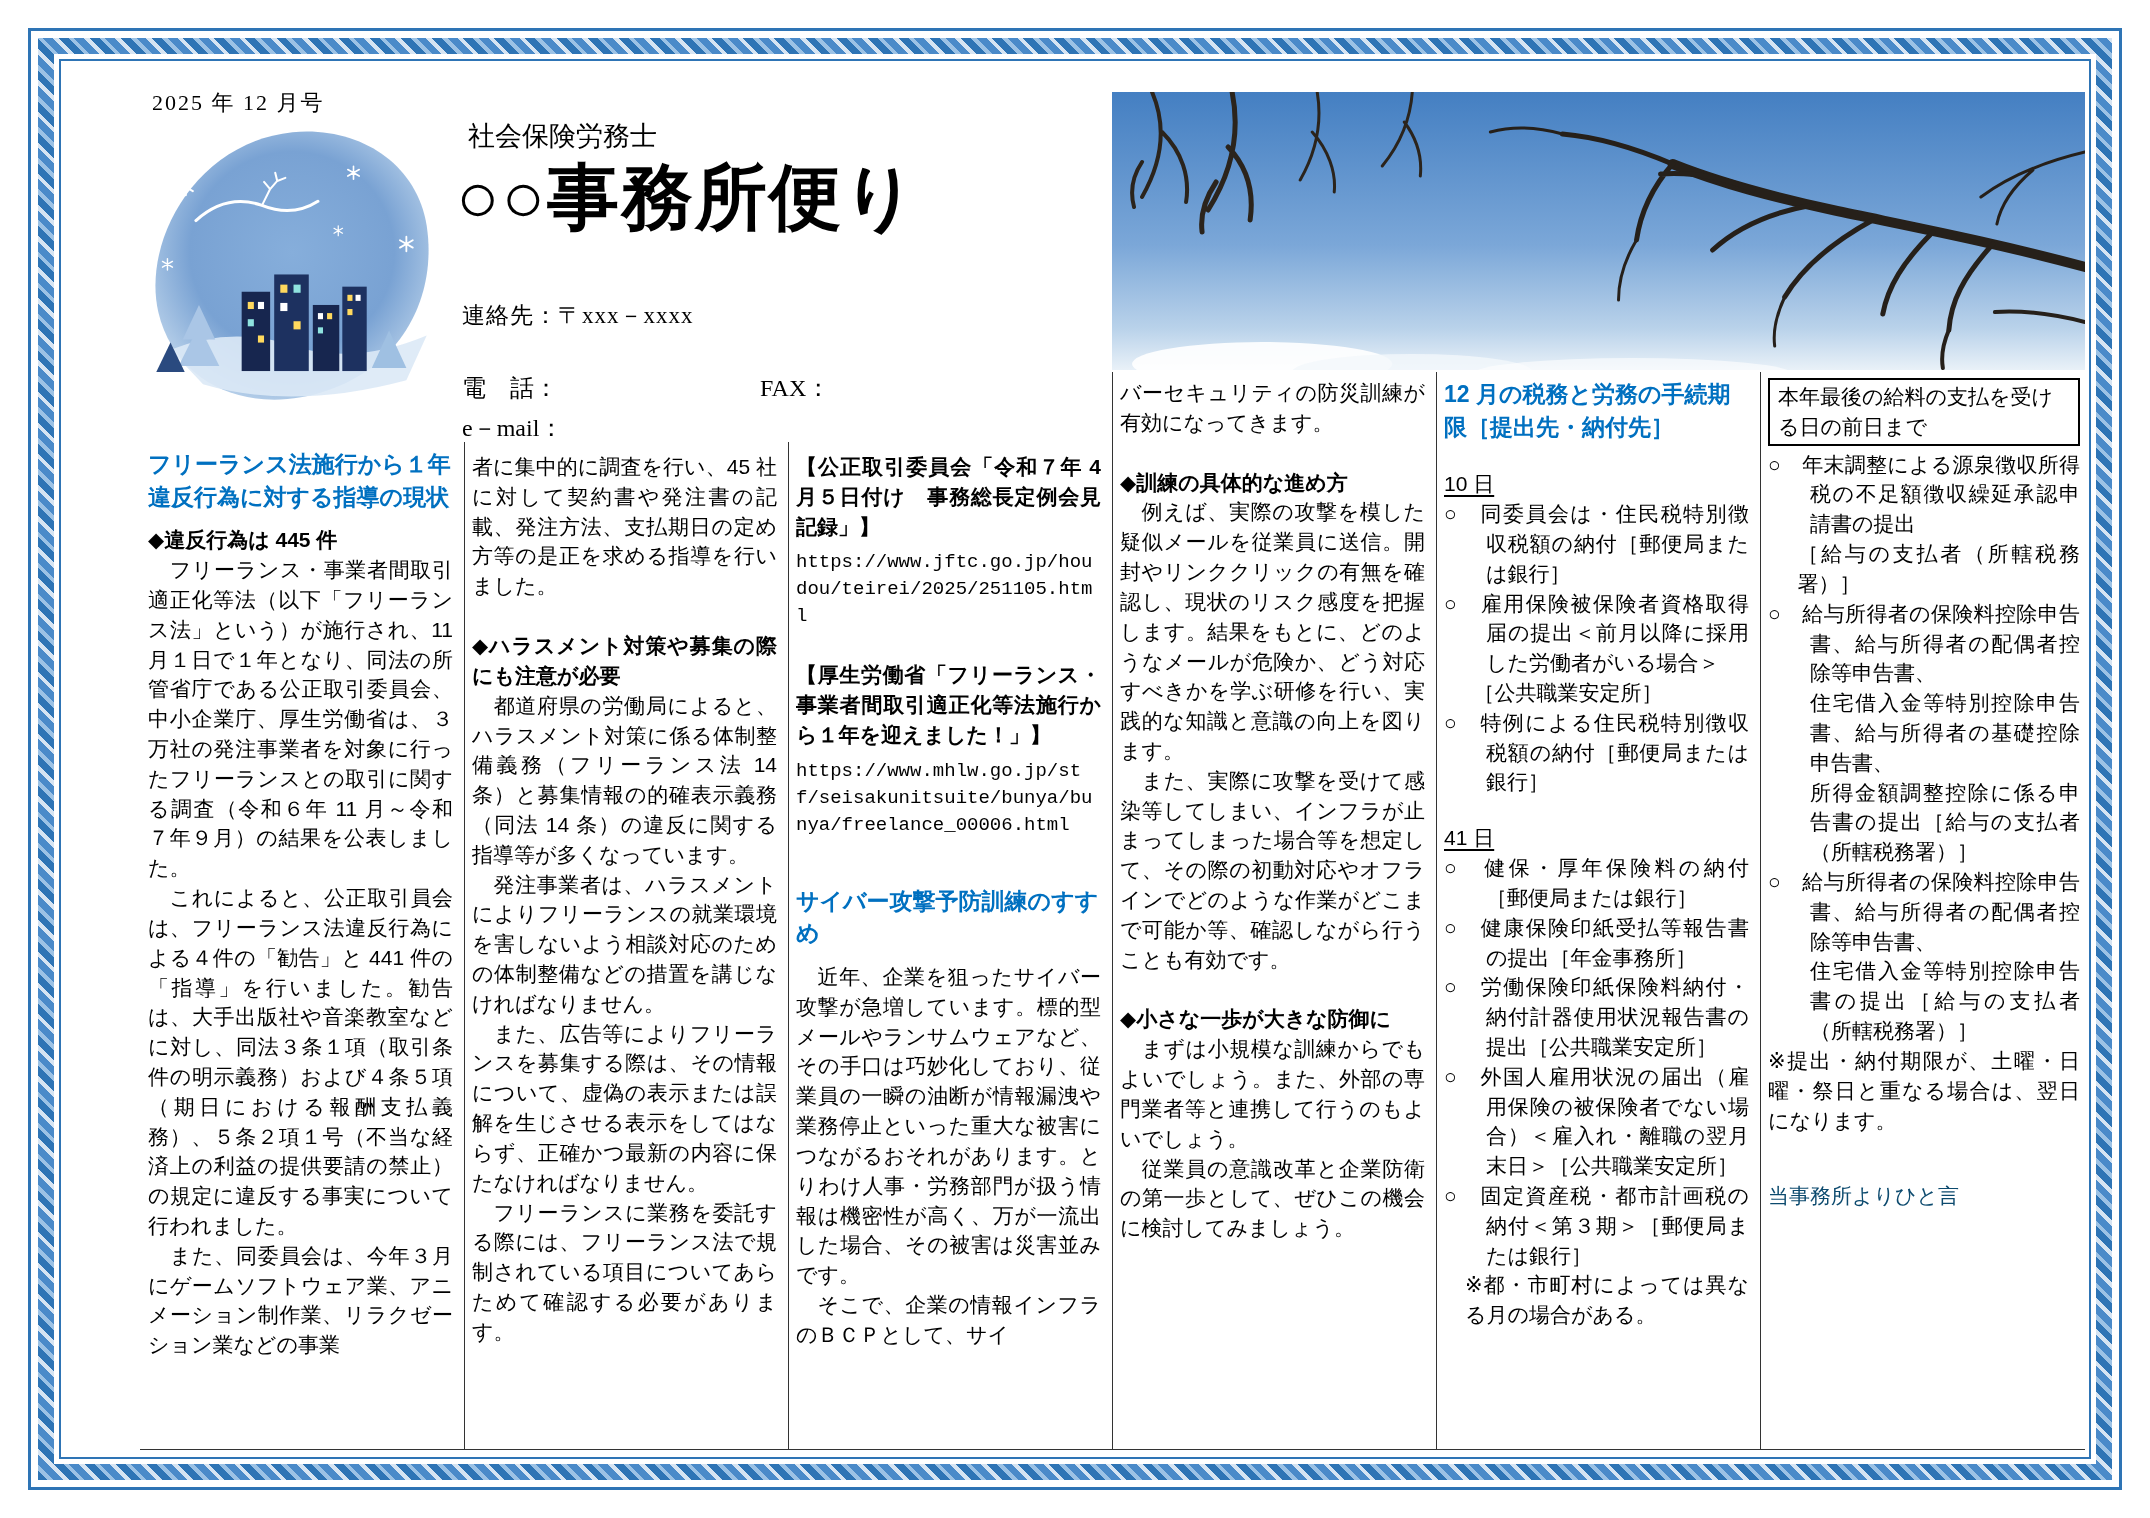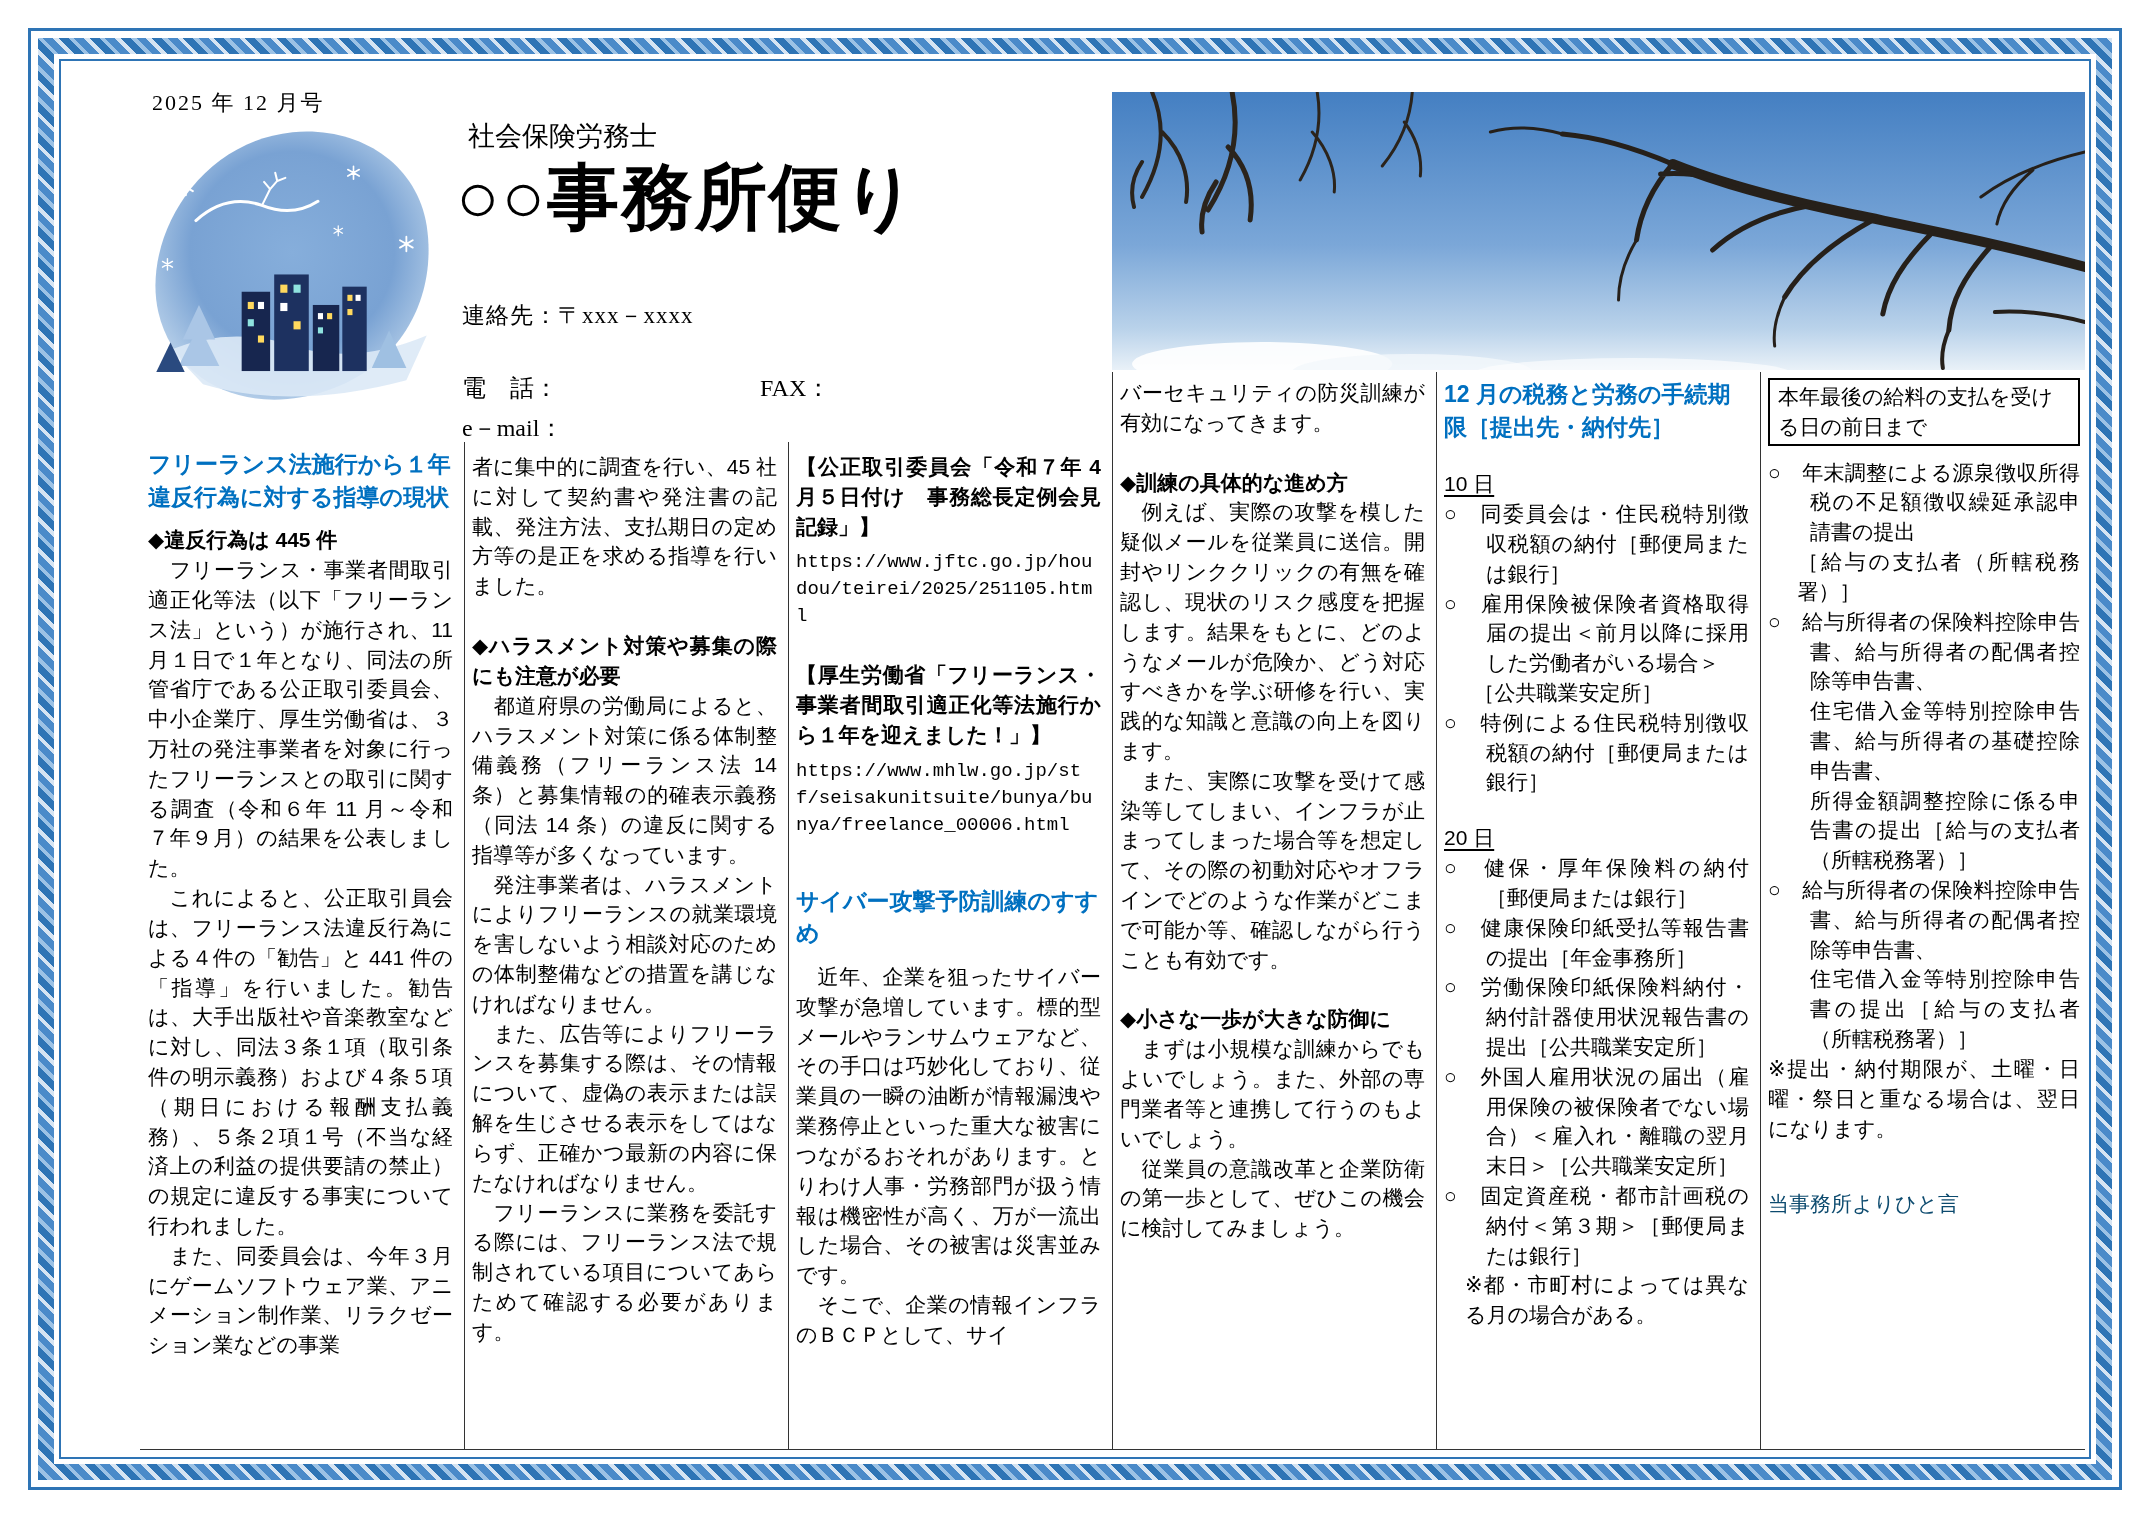--- a/index.html
+++ b/index.html
@@ -50,21 +50,21 @@
   .ref { font-weight:700; }
   .url { font-family:"Liberation Mono","DejaVu Sans Mono",monospace; font-size:19px; word-break:break-all; text-align:left; }
   .mt-s { margin-top:8px; }
   .mt-m { margin-top:30px; }
   .mt-l { margin-top:46px; }
   .day { text-decoration:underline; text-underline-offset:4px; margin-top:26px; }
   .o-item { padding-left:2em; text-indent:-2em; }
   .sub-item { margin-left:1.4em; }
   .note-ind { margin-left:1em; }
   .boxed { border:2px solid #000; padding:2px 8px; text-align:left; }
-  .c6 .o-item:first-of-type { margin-top:12px; }
+  .c6 .o-item:first-of-type { margin-top:4px; }
   .footer-link { color:#0c4a6e; margin-top:46px; font-size:21px; }
 </style>
 </head>
 <body>
 
 <div class="page">
 
   <div class="frame-outer"></div>
   <div class="band"></div>
   <div class="band-inner"></div>
@@ -201,21 +201,21 @@
     <p>　従業員の意識改革と企業防衛の第一歩として、ぜひこの機会に検討してみましょう。</p>
   </div>
 
   <div class="col c5">
     <h2 class="art-heading">12 月の税務と労務の手続期限［提出先・納付先］</h2>
     <p class="day">10 日</p>
     <p class="o-item">○　同委員会は・住民税特別徴収税額の納付［郵便局または銀行］</p>
     <p class="o-item">○　雇用保険被保険者資格取得届の提出＜前月以降に採用した労働者がいる場合＞</p>
     <p class="sub-item">［公共職業安定所］</p>
     <p class="o-item">○　特例による住民税特別徴収税額の納付［郵便局または銀行］</p>
-    <p class="day">20 日</p>
+    <p class="day">41 日</p>
     <p class="o-item">○　健保・厚年保険料の納付［郵便局または銀行］</p>
     <p class="o-item">○　健康保険印紙受払等報告書の提出［年金事務所］</p>
     <p class="o-item">○　労働保険印紙保険料納付・納付計器使用状況報告書の提出［公共職業安定所］</p>
     <p class="o-item">○　外国人雇用状況の届出（雇用保険の被保険者でない場合）＜雇入れ・離職の翌月末日＞［公共職業安定所］</p>
     <p class="o-item">○　固定資産税・都市計画税の納付＜第３期＞［郵便局または銀行］</p>
     <p class="note-ind">※都・市町村によっては異なる月の場合がある。</p>
   </div>
 
   <div class="col c6">
     <div class="boxed">本年最後の給料の支払を受ける日の前日まで</div>

